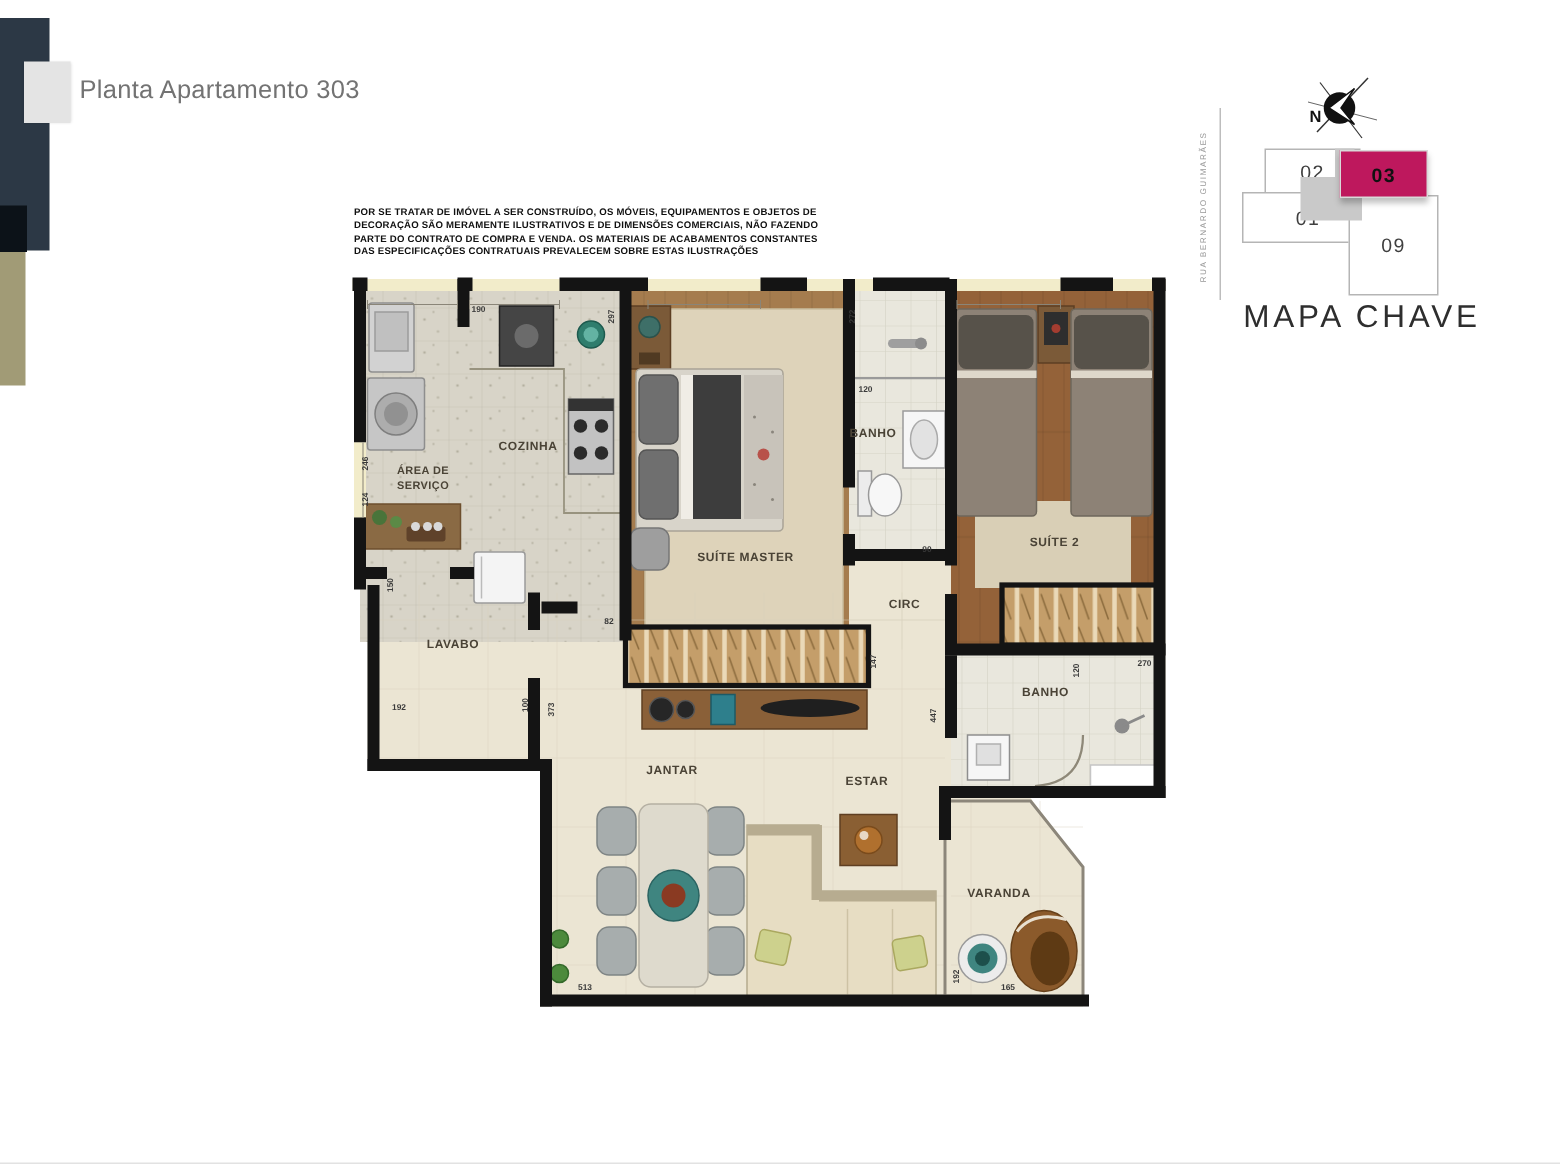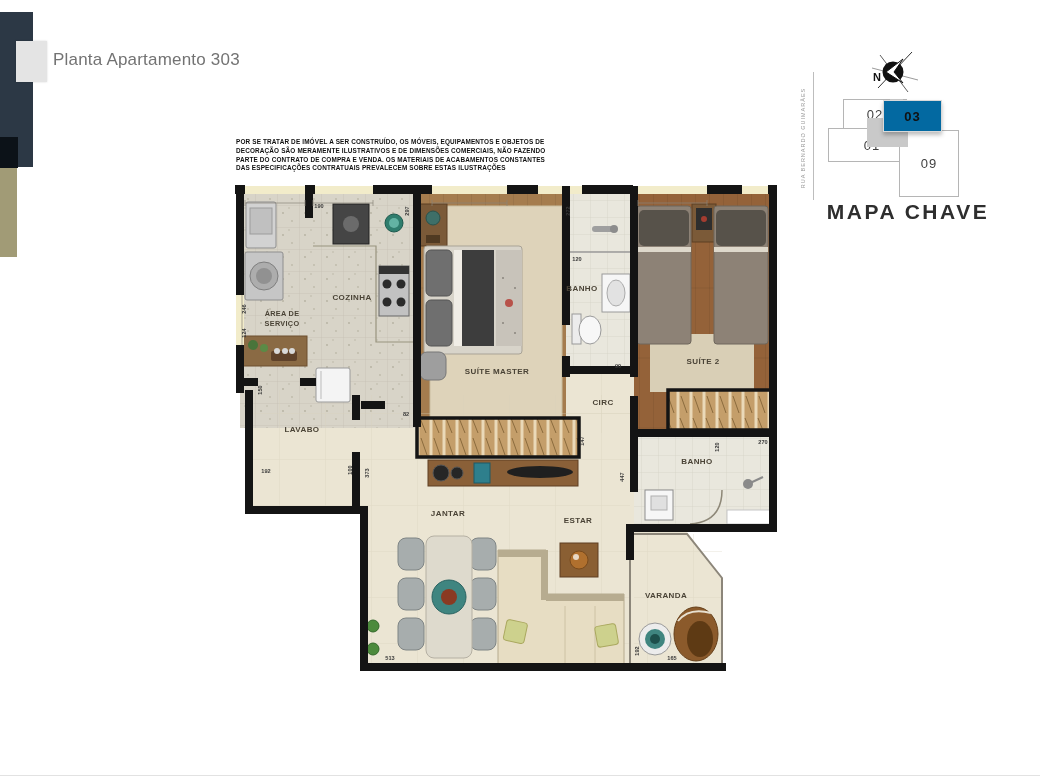--- a/index.html
+++ b/index.html
@@ -17,25 +17,25 @@
               font-weight:bold;color:#101010;letter-spacing:.15px;}
   
   .keymap{left:795px;top:40px;width:245px;height:195px;}
   .km-line{left:18px;top:32px;width:0;height:128px;border-left:1px solid #bdbdbd;}
   .km-street{left:-62px;top:95px;width:140px;text-align:center;font-size:5.5px;color:#999;
              letter-spacing:1px;transform:rotate(-90deg);}
   .km-box{position:absolute;background:#ffffff;border:1px solid #b5b5b5;display:flex;
           align-items:center;justify-content:center;font-size:13px;color:#3f3f3f;letter-spacing:1px;}
   .km-02{left:33px;top:59px;width:62px;height:29px;margin-left:15px;}
   .km-01{left:33px;top:88px;width:62px;height:32px;padding-left:12px;}
-  .km-03{left:88px;top:60px;width:57px;height:30px;background:#0369a1;border-color:#d9d9d9;
+  .km-03{left:98px;top:60px;width:57px;height:30px;background:#be185d;border-color:#d9d9d9;
          color:#111;font-weight:bold;box-shadow:0 3px 4px rgba(0,0,0,.25);z-index:3;}
   .km-04{left:104px;top:90px;width:58px;height:65px;}
   .km-gray{position:absolute;background:#c9c9c9;z-index:2;}
-  .km-title{left:28px;top:160px;width:170px;text-align:center;font-size:21px;font-weight:700;
+  .km-title{left:28px;top:160px;width:170px;text-align:center;font-size:21px;font-weight:400;
             color:#2e2e2e;letter-spacing:2.5px;}
   .compass{left:75px;top:8px;}
   
   svg text{font-family:"Liberation Sans",sans-serif;}
   .room-lbl{font-size:8px;font-weight:bold;fill:#4a4336;letter-spacing:.4px;text-anchor:middle;}
   .room-lbl-sm{font-size:7.3px;font-weight:bold;fill:#4a4336;letter-spacing:.3px;text-anchor:middle;}
   .dim{font-size:5.6px;font-weight:bold;fill:#3a3a3a;text-anchor:middle;}
   .bottom-line{left:0;top:775px;width:1040px;height:1px;background:#e2e2e2;}
 </style>
 </head>

